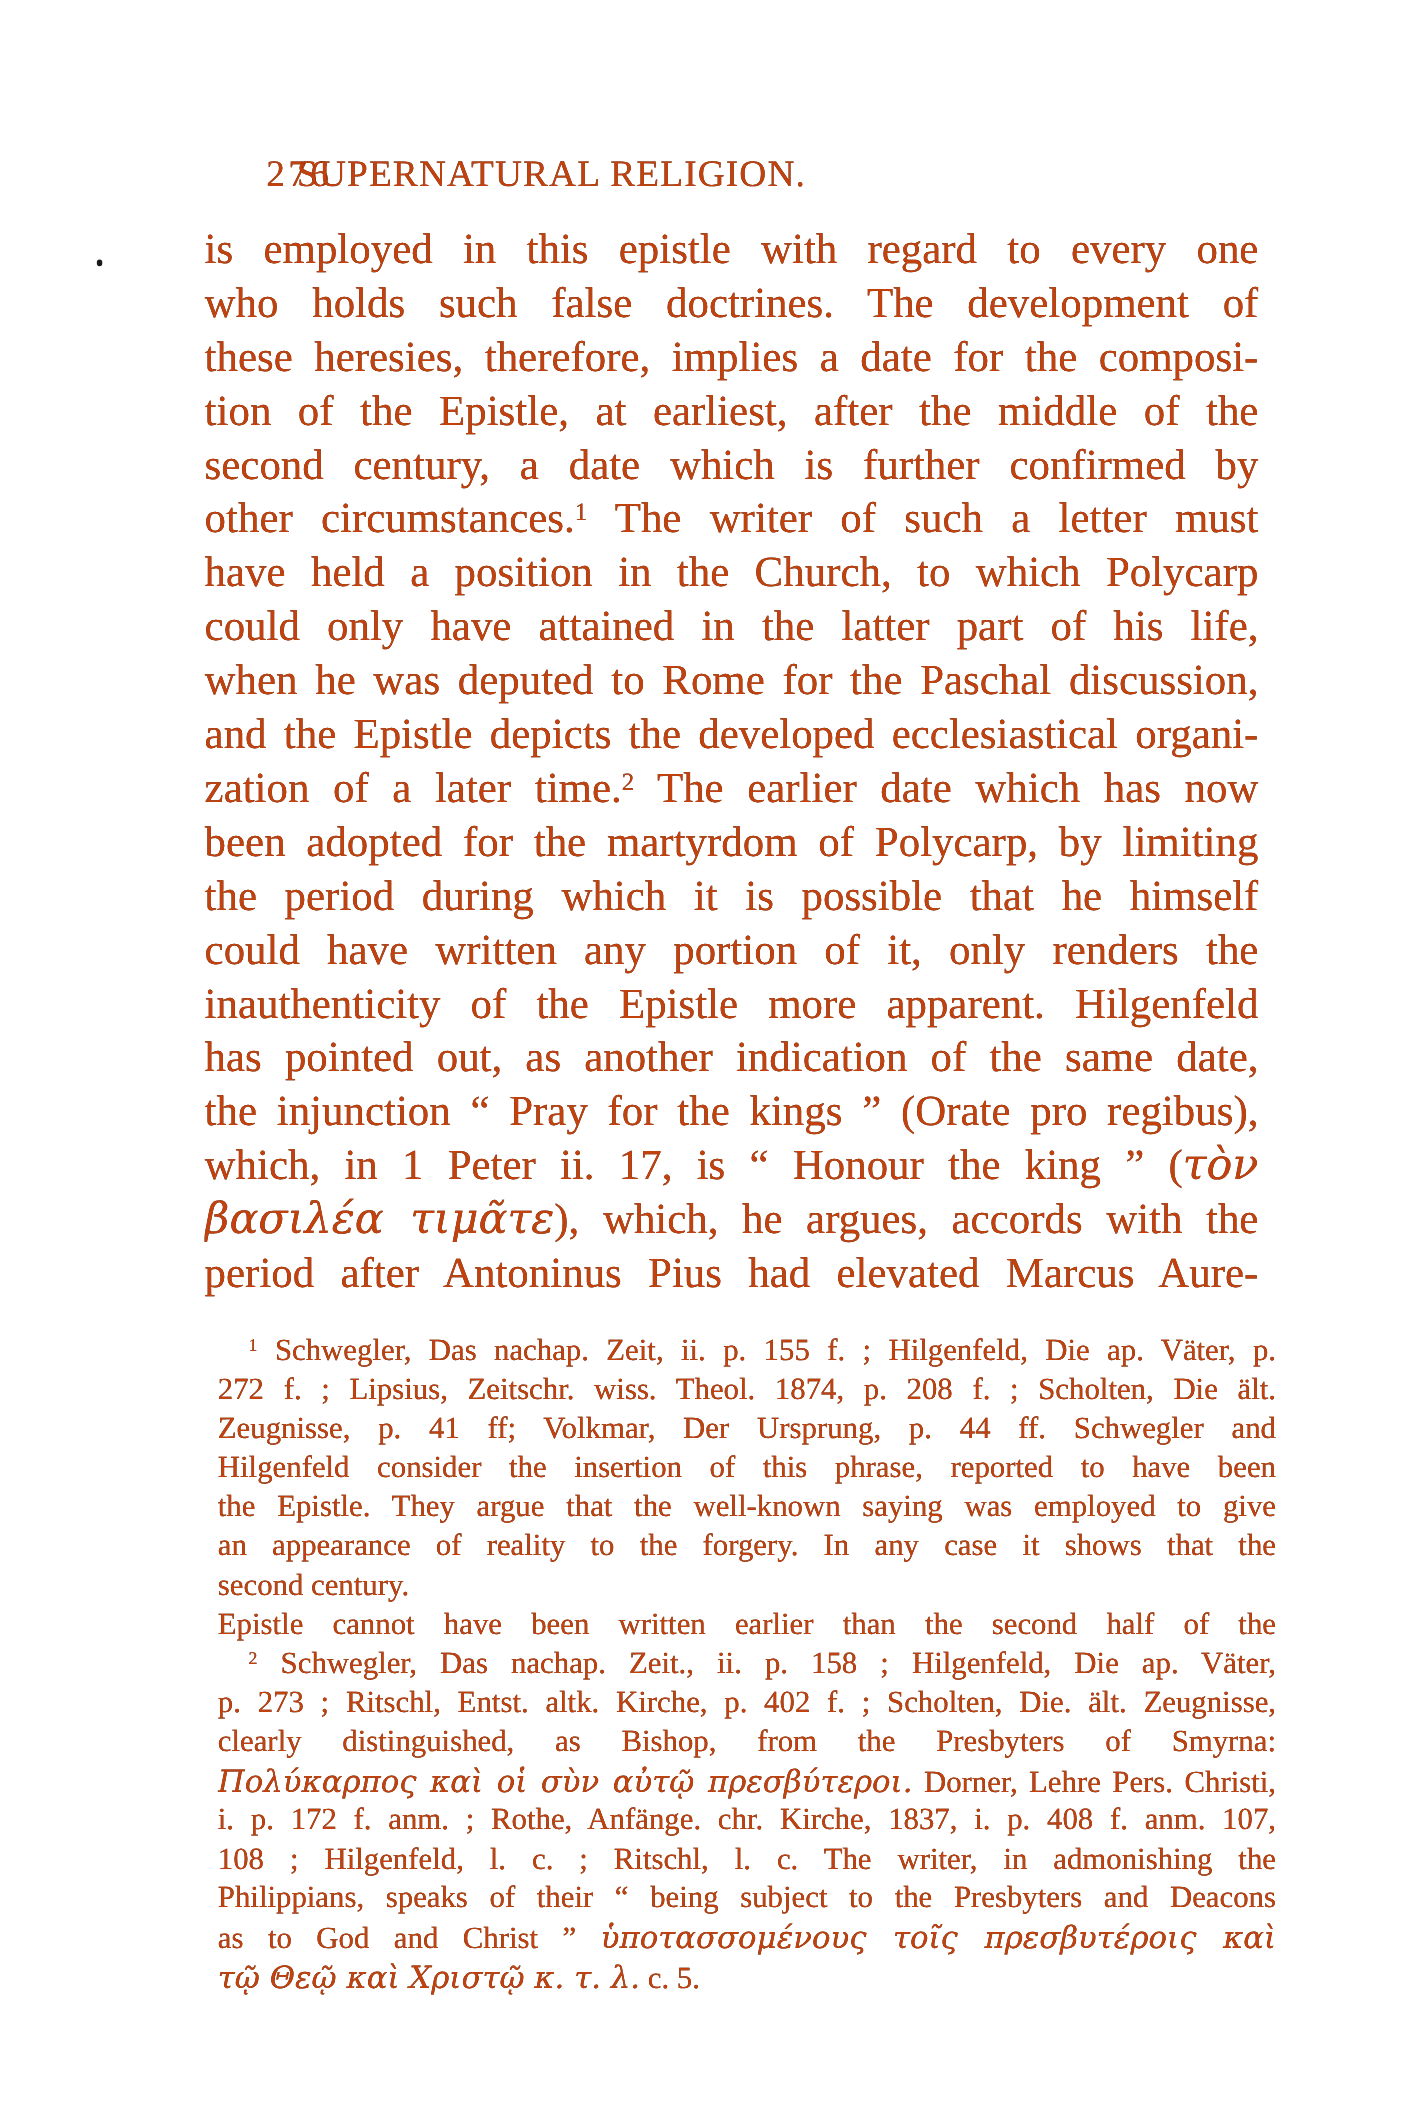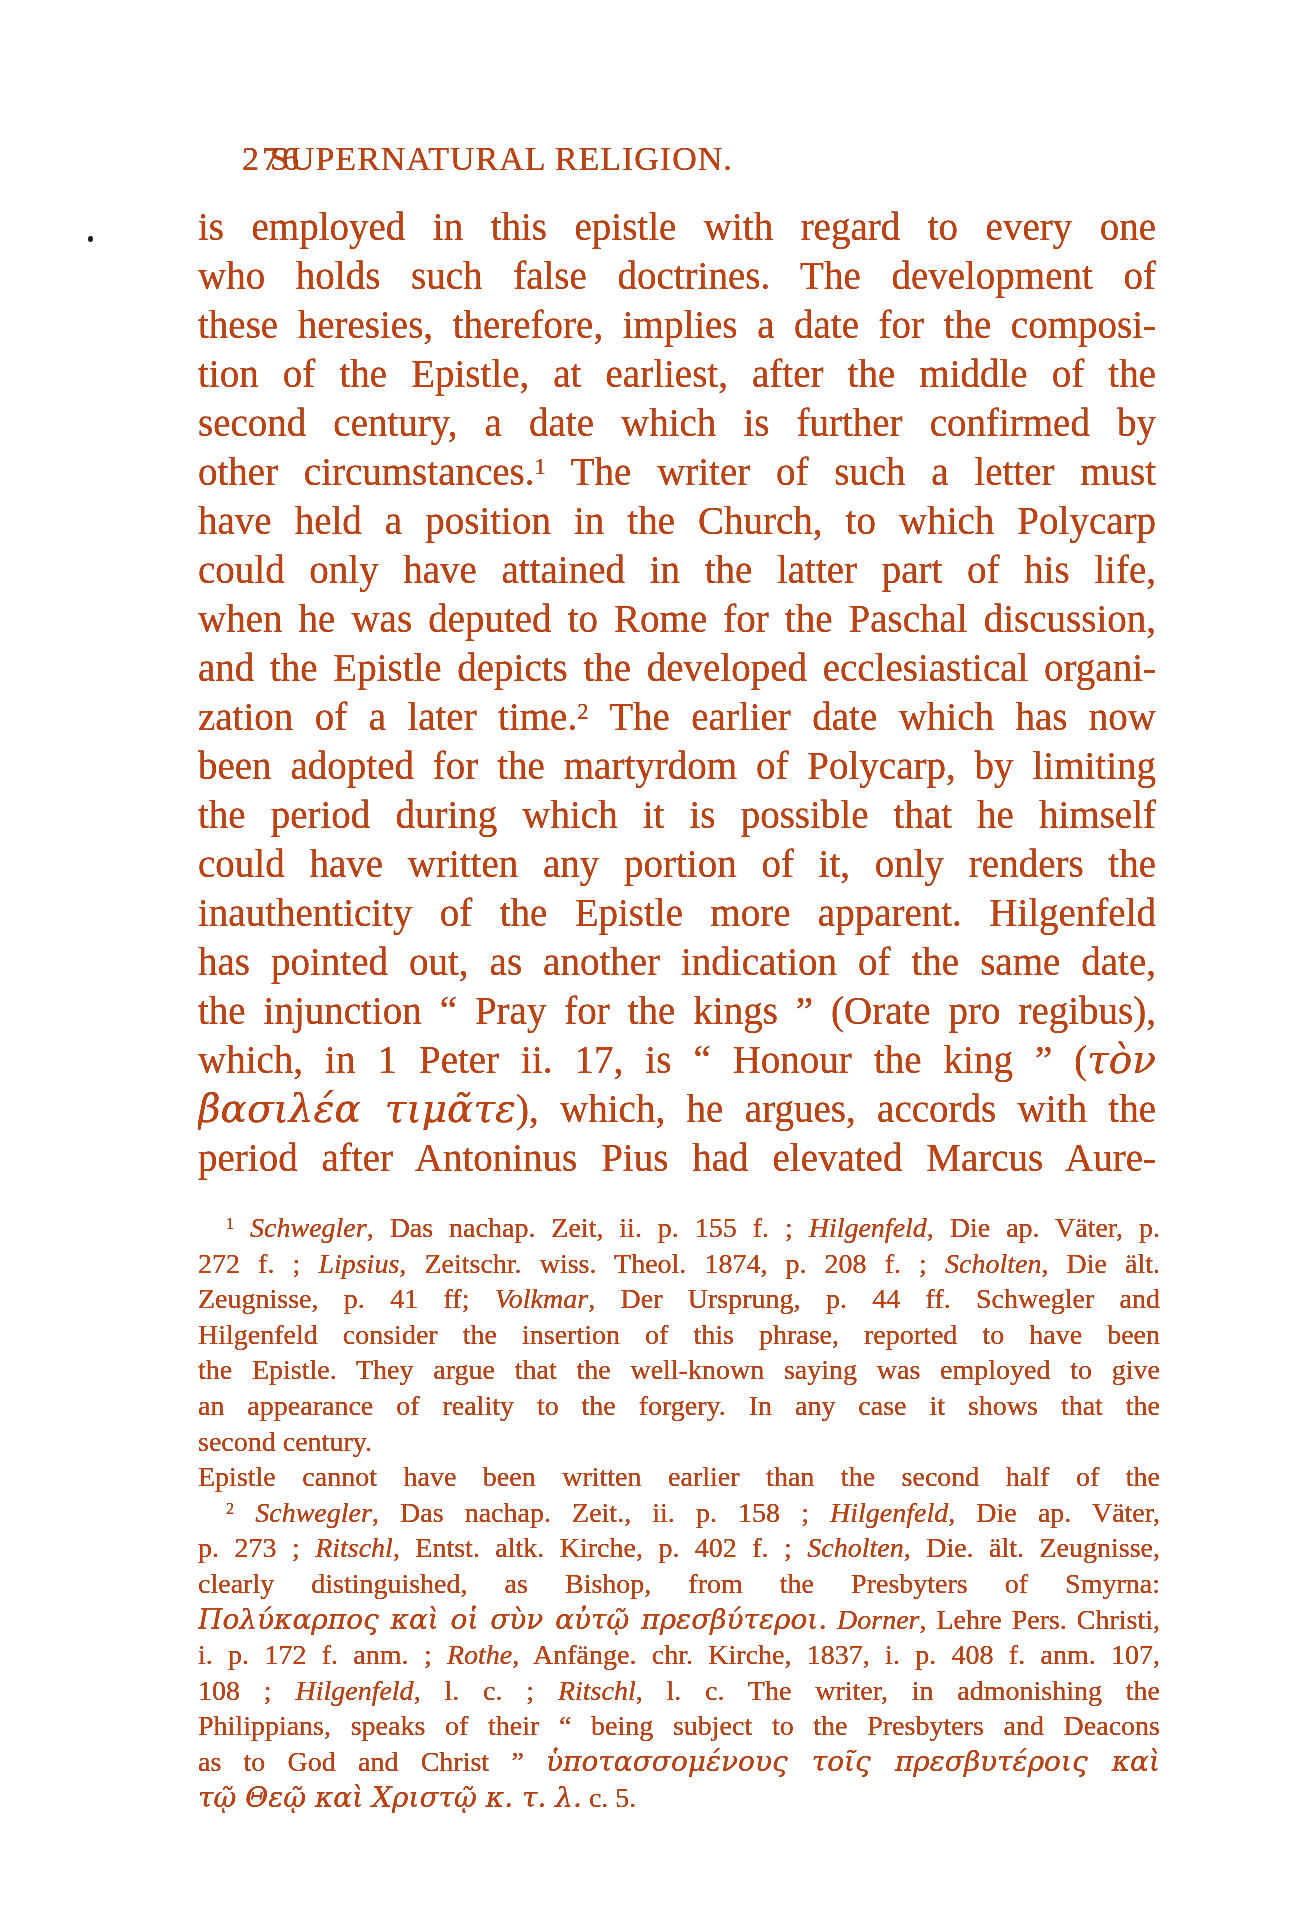--- a/index.html
+++ b/index.html
@@ -10,39 +10,39 @@
     text-shadow:0 0 0.5px rgba(0,0,0,0.85);
     margin-left:18px;
   }
   .header { position:absolute; top:140px; left:180px; width:958px; height:46px; }
   .page-num { position:absolute; left:44px; top:0; font-size:34px; letter-spacing:3px; }
   .running-title {
     position:absolute; left:0; top:0; width:100%;
     text-align:left; text-indent:72px; font-size:34px; letter-spacing:1px;
   }
   .body-block {
-    position:absolute; top:202px; left:180px; width:958px;
+    position:absolute; top:202px; left:168px; width:958px;
     font-size:39px; line-height:49px;
   }
   .body-line {
     text-align:justify; text-align-last:justify; text-justify:inter-word;
     height:49px; overflow:hidden;
   }
   .fn-block {
     position:absolute; top:1210px; left:180px; width:962px;
     font-size:28px; line-height:35.6px;
   }
   .fn-line {
     text-align:justify; text-align-last:justify; text-justify:inter-word;
     height:35.6px; overflow:hidden;
   }
   .fn-line.indent { text-indent:28px; }
   .fn-line.flush, .body-line.flush { text-align-last:left; }
   .sup { font-size:58%; position:relative; top:-0.5em; }
-  .italic { font-style:italic; }
+  .italic { }
   .greek { font-style:italic; font-family:"DejaVu Serif",serif; }
   .artifact-dot {
     position:absolute; left:70px; top:236px; width:5px; height:6px;
     background:#1a1a1a; border-radius:50%;
   }
 </style>
 </head>
 <body>
 
 <div class="page">

